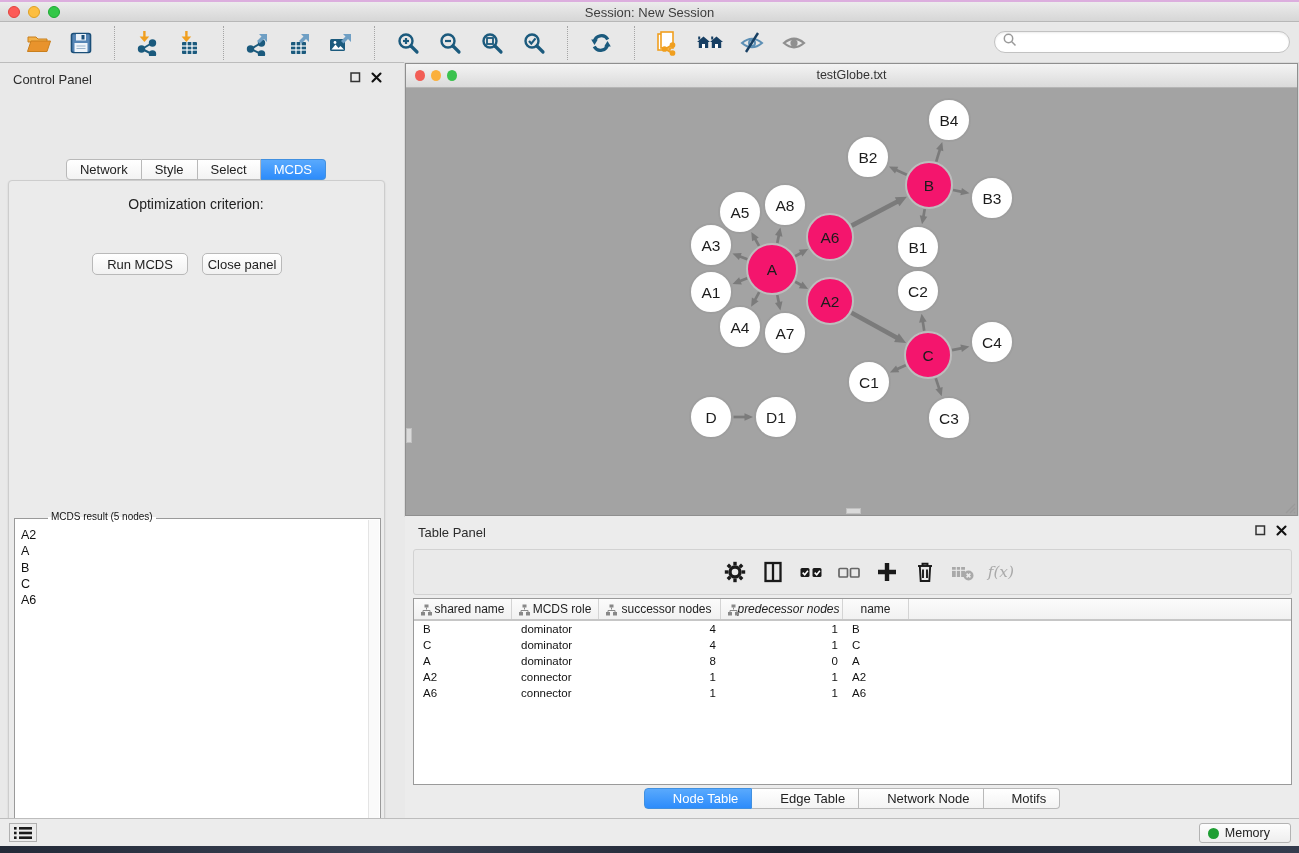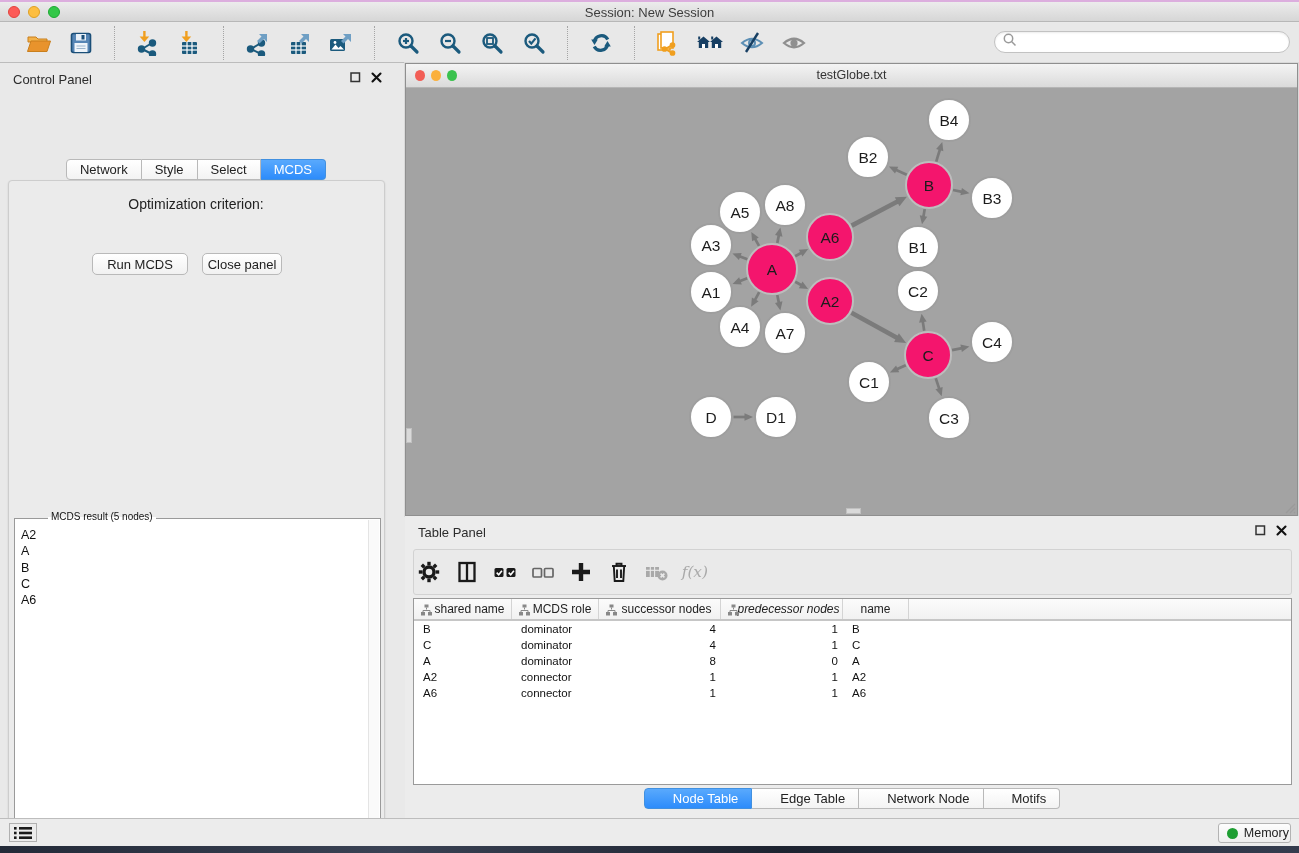--- a/index.html
+++ b/index.html
@@ -80,21 +80,21 @@
   .net-title{position:absolute;left:0;right:0;top:4px;text-align:center;font-size:12.5px;color:#333;}
   .net-canvas{position:absolute;left:0;top:24px;width:891px;height:427px;background:#a3a3a3;overflow:hidden;}
   .scroll-thumb-v{position:absolute;left:0;top:364px;width:6px;height:15px;background:#d9d9d9;border:1px solid #c0c0c0;}
   .scroll-thumb-h{position:absolute;left:440px;bottom:1px;width:15px;height:6px;background:#d9d9d9;border:1px solid #c0c0c0;}
   .resize-grip{position:absolute;right:1px;bottom:1px;}
 
   
   .table-panel{position:absolute;left:405px;top:516px;width:894px;height:302px;background:#ececec;}
   .table-panel .panel-title{position:absolute;left:13px;top:9px;}
   .tp-toolbar{position:absolute;left:8px;top:33px;width:879px;height:46px;background:#eaeaea;
-    border:1px solid #d2d2d2;border-radius:3px;display:flex;align-items:center;padding-left:0;gap:9px;}
+    border:1px solid #d2d2d2;border-radius:3px;display:flex;align-items:center;padding-left:30px;gap:9px;justify-content:center;}
   .tp-btn{width:29px;height:30px;display:flex;align-items:center;justify-content:center;cursor:pointer;}
   .tp-btn.disabled{cursor:default;}
   .data-table{position:absolute;left:8px;top:82px;width:879px;height:187px;background:#fff;
     border:1px solid #9a9a9a;overflow:hidden;}
   .dt-header{display:flex;height:22px;background:linear-gradient(#fbfbfb,#f1f1f1);
     border-bottom:2px solid #c6c6c6;}
   .dt-hcell{position:relative;display:flex;align-items:center;justify-content:center;
     font-size:12px;color:#222;border-right:1px solid #d4d4d4;}
   .dt-hcell .hicon{position:absolute;left:7px;top:5px;}
   .dt-hcell.filler{border-right:none;flex:1;}
@@ -103,21 +103,21 @@
   .dt-cell.l{padding-left:9px;text-align:left;}
   .dt-cell.r{padding-right:5px;text-align:right;}
   .tp-tabs{left:0;right:0;top:272px;justify-content:center;}
   .tp-tabs .seg-btn{font-size:13px;padding-left:28px;}
 
   
   .statusbar{position:absolute;left:0;top:818px;width:1299px;height:28px;background:#ececec;
     border-top:1px solid #bdbdbd;}
   .list-btn{position:absolute;left:9px;top:4px;width:28px;height:19px;border:1px solid #b0b0b0;
     background:#ececec;display:flex;align-items:center;justify-content:center;cursor:pointer;}
-  .memory-btn{position:absolute;right:8px;top:4px;height:20px;padding:0 1px 0 8px;
+  .memory-btn{position:absolute;right:8px;top:4px;height:20px;padding:0 20px 0 8px;
     background:linear-gradient(#fdfdfd,#eeeeee);border:1px solid #b3b3b3;border-radius:3px;
     display:flex;align-items:center;gap:6px;font-size:12.5px;cursor:pointer;justify-content:space-between;}
   .mem-dot{width:11px;height:11px;border-radius:50%;}
   .desktop-strip{position:absolute;left:0;top:846px;width:1299px;height:7px;
     background:linear-gradient(90deg,#232a38,#3a4254 30%,#1d2330 60%,#343c4e);}
 </style>
 </head>
 <body>
 
 <div class="app">

